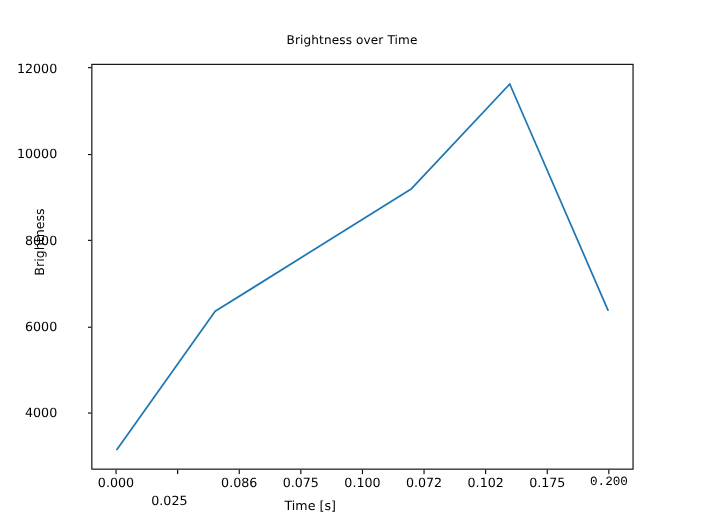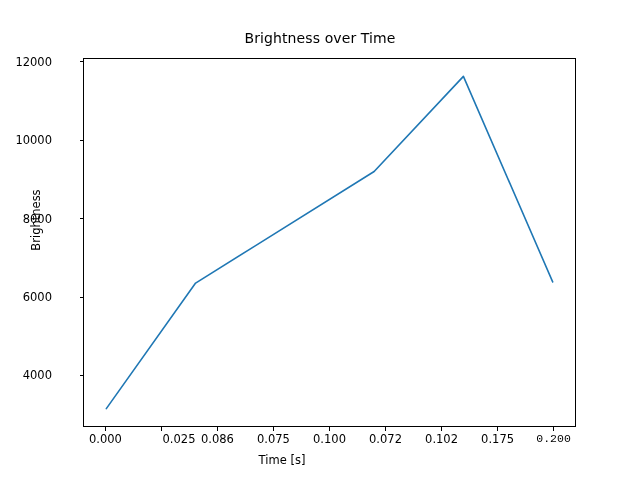--- a/index.html
+++ b/index.html
@@ -19,21 +19,21 @@
     width: 640px;
     height: 480px;
     background: #ffffff;
   }
   #chart-title {
     position: absolute;
     left: 0;
     top: 30px;
     width: 640px;
     text-align: center;
-    font-size: 14px;
+    font-size: 11px;
     color: #000000;
     letter-spacing: 0.1px;
   }
   
   #axes {
     position: absolute;
     left: 83px;
     top: 58px;
     width: 493px;
     height: 369px;
@@ -123,21 +123,21 @@
     </div>
   <div id="ytick-marks">
       <div class="ytick-mark" style="top: 374.934px;"></div>
       <div class="ytick-mark" style="top: 296.507px;"></div>
       <div class="ytick-mark" style="top: 218.08px;"></div>
       <div class="ytick-mark" style="top: 139.652px;"></div>
       <div class="ytick-mark" style="top: 61.2253px;"></div>
     </div>
   <div id="xtick-labels">
       <div class="xtick-label" style="left: 105.409px;">0.000</div>
-      <div class="xtick-label" style="left: 179px;">0.025</div>
+      <div class="xtick-label" style="left: 154px; margin-top: 16px;">0.025</div>
       <div class="xtick-label" style="left: 217.455px;">0.086</div>
       <div class="xtick-label" style="left: 273.477px;">0.075</div>
       <div class="xtick-label" style="left: 329.5px; text-align: right;">0.100</div>
       <div class="xtick-label" style="left: 385.523px;">0.072</div>
       <div class="xtick-label" style="left: 441.545px;">0.102</div>
       <div class="xtick-label" style="left: 497.568px;">0.175</div>
       <div class="xtick-label" style="left: 553.591px; font-family: Liberation Mono, monospace;">0.200</div>
     </div>
   <div id="xtick-marks">
       <div class="xtick-mark" style="left: 104.909px;"></div>

